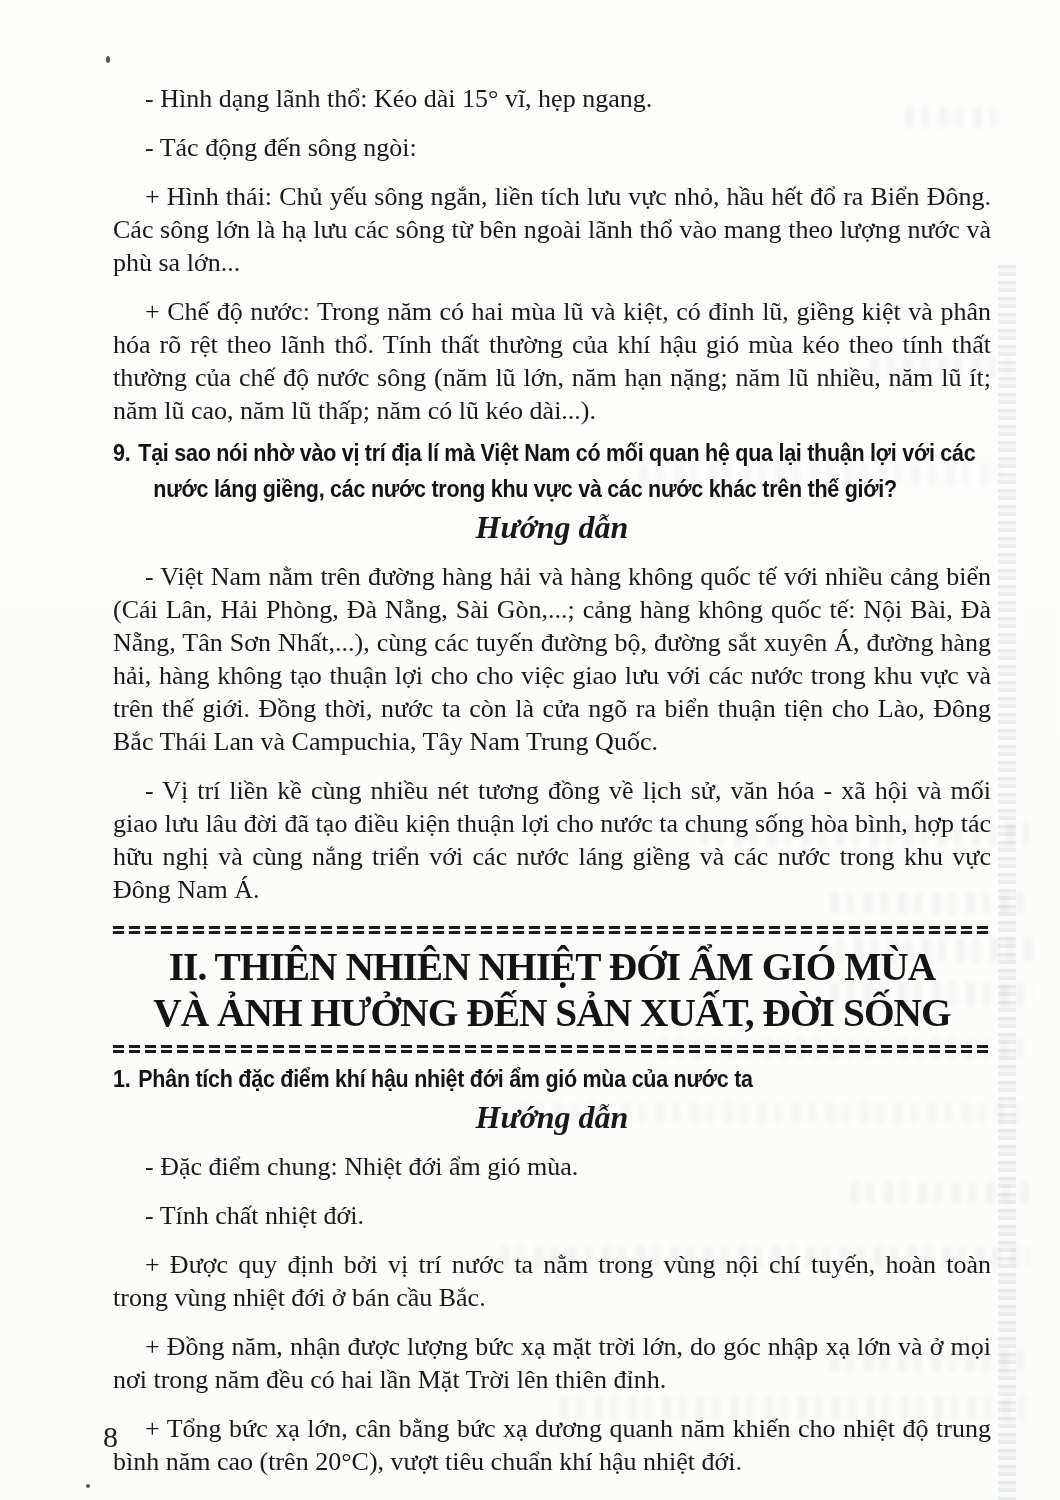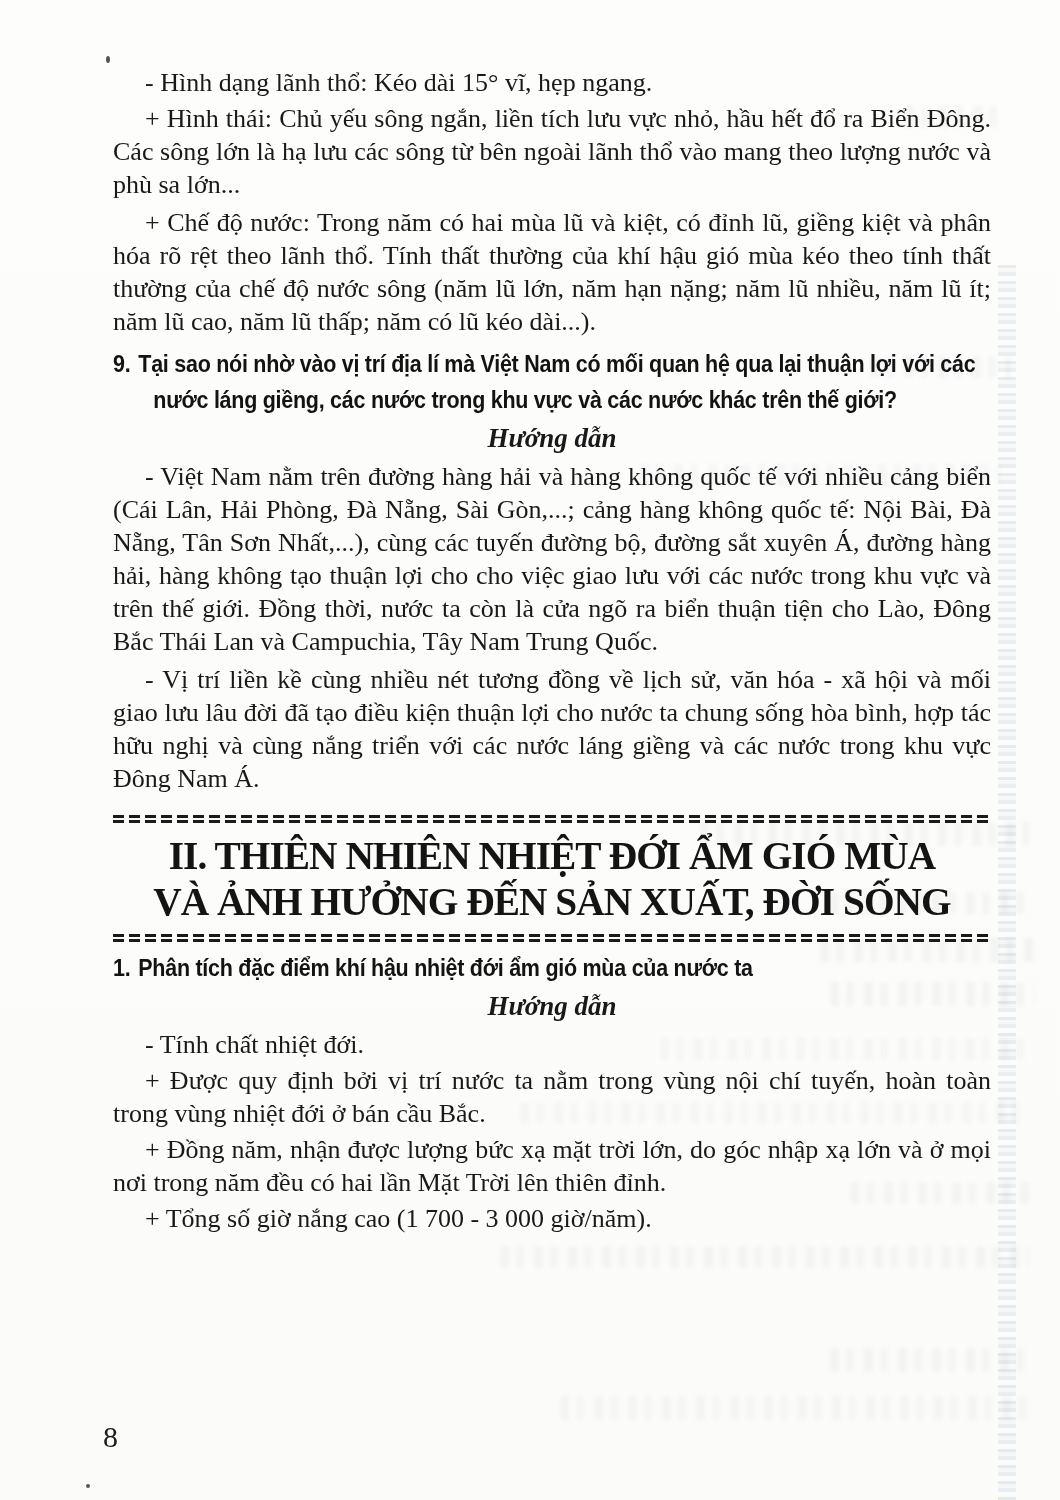--- a/index.html
+++ b/index.html
@@ -32,21 +32,21 @@
       rgba(90,100,115,.55) 0 9px, rgba(90,100,115,0) 9px 16px,
       rgba(90,100,115,.45) 16px 24px, rgba(90,100,115,0) 24px 34px);
     opacity:.10;filter:blur(2px);border-radius:4px;
   }
   .speck{position:absolute;background:#555;border-radius:50%;}
 
   .content{
     position:absolute;left:113px;top:66px;width:878px;
     font-size:26px;line-height:33px;
   }
-  .content p{margin:0 0 3px;}
+  .content p{margin:16px 0 3px;}
   .line{padding-left:32px;}
   .para{text-align:justify;text-indent:32px;}
   .mb8{margin-bottom:8px !important;}
   .mb5{margin-bottom:5px !important;}
 
   .question{
     font-family:"Liberation Sans", sans-serif;
     font-weight:700;
     font-size:24.5px;line-height:36px;
     letter-spacing:-.3px;
@@ -54,21 +54,21 @@
     margin:6px 0 3px !important;
     width:1000px;
     transform:scaleX(.877);
     transform-origin:0 0;
     color:#131313;
   }
   .q-num{margin-right:9px;}
   .guide{
     text-align:center;
     font-weight:700;font-style:italic;
-    font-size:27px;line-height:33px;
+    font-size:32px;line-height:33px;
     margin:4px 0 5px !important;
   }
   .section-heading{
     margin:20px 0 8px;
   }
   .rule{height:8px;position:relative;}
   .rule::before,.rule::after{
     content:"";position:absolute;left:0;right:0;height:2.6px;
     background:repeating-linear-gradient(90deg,
       #1b1b1b 0 11px, rgba(0,0,0,0) 11px 16px);
@@ -109,20 +109,21 @@
   <div class="smudge" style="left:660px;top:1038px;width:370px;height:22px;opacity:.08;"></div>
   <div class="smudge" style="left:520px;top:1102px;width:510px;height:22px;opacity:.07;"></div>
   <div class="smudge" style="left:850px;top:1182px;width:180px;height:22px;opacity:.09;"></div>
   <div class="smudge" style="left:500px;top:1246px;width:530px;height:22px;opacity:.09;"></div>
   <div class="smudge" style="left:830px;top:1348px;width:200px;height:24px;opacity:.09;"></div>
   <div class="smudge" style="left:560px;top:1396px;width:470px;height:24px;opacity:.08;"></div>
 
   <div class="content">
 
     <p class="line">- Hình dạng lãnh thổ: Kéo dài 15° vĩ, hẹp ngang.</p>
+    <p class="line">- Tác động đến sông ngòi:</p>
 
     <p class="para mb5">+ Hình thái: Chủ yếu sông ngắn, liền tích lưu vực nhỏ, hầu hết đổ ra Biển Đông. Các sông lớn là hạ lưu các sông từ bên ngoài lãnh thổ vào mang theo lượng nước và phù sa lớn...</p>
     <p class="para mb8">+ Chế độ nước: Trong năm có hai mùa lũ và kiệt, có đỉnh lũ, giềng kiệt và phân hóa rõ rệt theo lãnh thổ. Tính thất thường của khí hậu gió mùa kéo theo tính thất thường của chế độ nước sông (năm lũ lớn, năm hạn nặng; năm lũ nhiều, năm lũ ít; năm lũ cao, năm lũ thấp; năm có lũ kéo dài...).</p>
 
     <p class="question"><span class="q-num">9.</span><span>Tại sao nói nhờ vào vị trí địa lí mà Việt Nam có mối quan hệ qua lại thuận lợi với các nước láng giềng, các nước trong khu vực và các nước khác trên thế giới?</span></p>
 
     <p class="guide">Hướng dẫn</p>
 
     <p class="para mb5">- Việt Nam nằm trên đường hàng hải và hàng không quốc tế với nhiều cảng biển (Cái Lân, Hải Phòng, Đà Nẵng, Sài Gòn,...; cảng hàng không quốc tế: Nội Bài, Đà Nẵng, Tân Sơn Nhất,...), cùng các tuyến đường bộ, đường sắt xuyên Á, đường hàng hải, hàng không tạo thuận lợi cho cho việc giao lưu với các nước trong khu vực và trên thế giới. Đồng thời, nước ta còn là cửa ngõ ra biển thuận tiện cho Lào, Đông Bắc Thái Lan và Campuchia, Tây Nam Trung Quốc.</p>
     <p class="para">- Vị trí liền kề cùng nhiều nét tương đồng về lịch sử, văn hóa - xã hội và mối giao lưu lâu đời đã tạo điều kiện thuận lợi cho nước ta chung sống hòa bình, hợp tác hữu nghị và cùng nắng triển với các nước láng giềng và các nước trong khu vực Đông Nam Á.</p>
@@ -133,22 +134,24 @@
         <div>II. THIÊN NHIÊN NHIỆT ĐỚI ẨM GIÓ MÙA</div>
         <div>VÀ ẢNH HƯỞNG ĐẾN SẢN XUẤT, ĐỜI SỐNG</div>
       </div>
       <div class="rule"></div>
     </div>
 
     <p class="question"><span class="q-num">1.</span><span>Phân tích đặc điểm khí hậu nhiệt đới ẩm gió mùa của nước ta</span></p>
 
     <p class="guide">Hướng dẫn</p>
 
+    <p class="line">- Đặc điểm chung: Nhiệt đới ẩm gió mùa.</p>
     <p class="line">- Tính chất nhiệt đới.</p>
     <p class="para">+ Được quy định bởi vị trí nước ta nằm trong vùng nội chí tuyến, hoàn toàn trong vùng nhiệt đới ở bán cầu Bắc.</p>
     <p class="para">+ Đồng năm, nhận được lượng bức xạ mặt trời lớn, do góc nhập xạ lớn và ở mọi nơi trong năm đều có hai lần Mặt Trời lên thiên đỉnh.</p>
+    <p class="para">+ Tổng bức xạ lớn, cân bằng bức xạ dương quanh năm khiến cho nhiệt độ trung bình năm cao (trên 20°C), vượt tiêu chuẩn khí hậu nhiệt đới.</p>
     <p class="line">+ Tổng số giờ nắng cao (1 700 - 3 000 giờ/năm).</p>
 
   </div>
 
   <div class="page-number">8</div>
 
 </div>
 
 </body></html>

